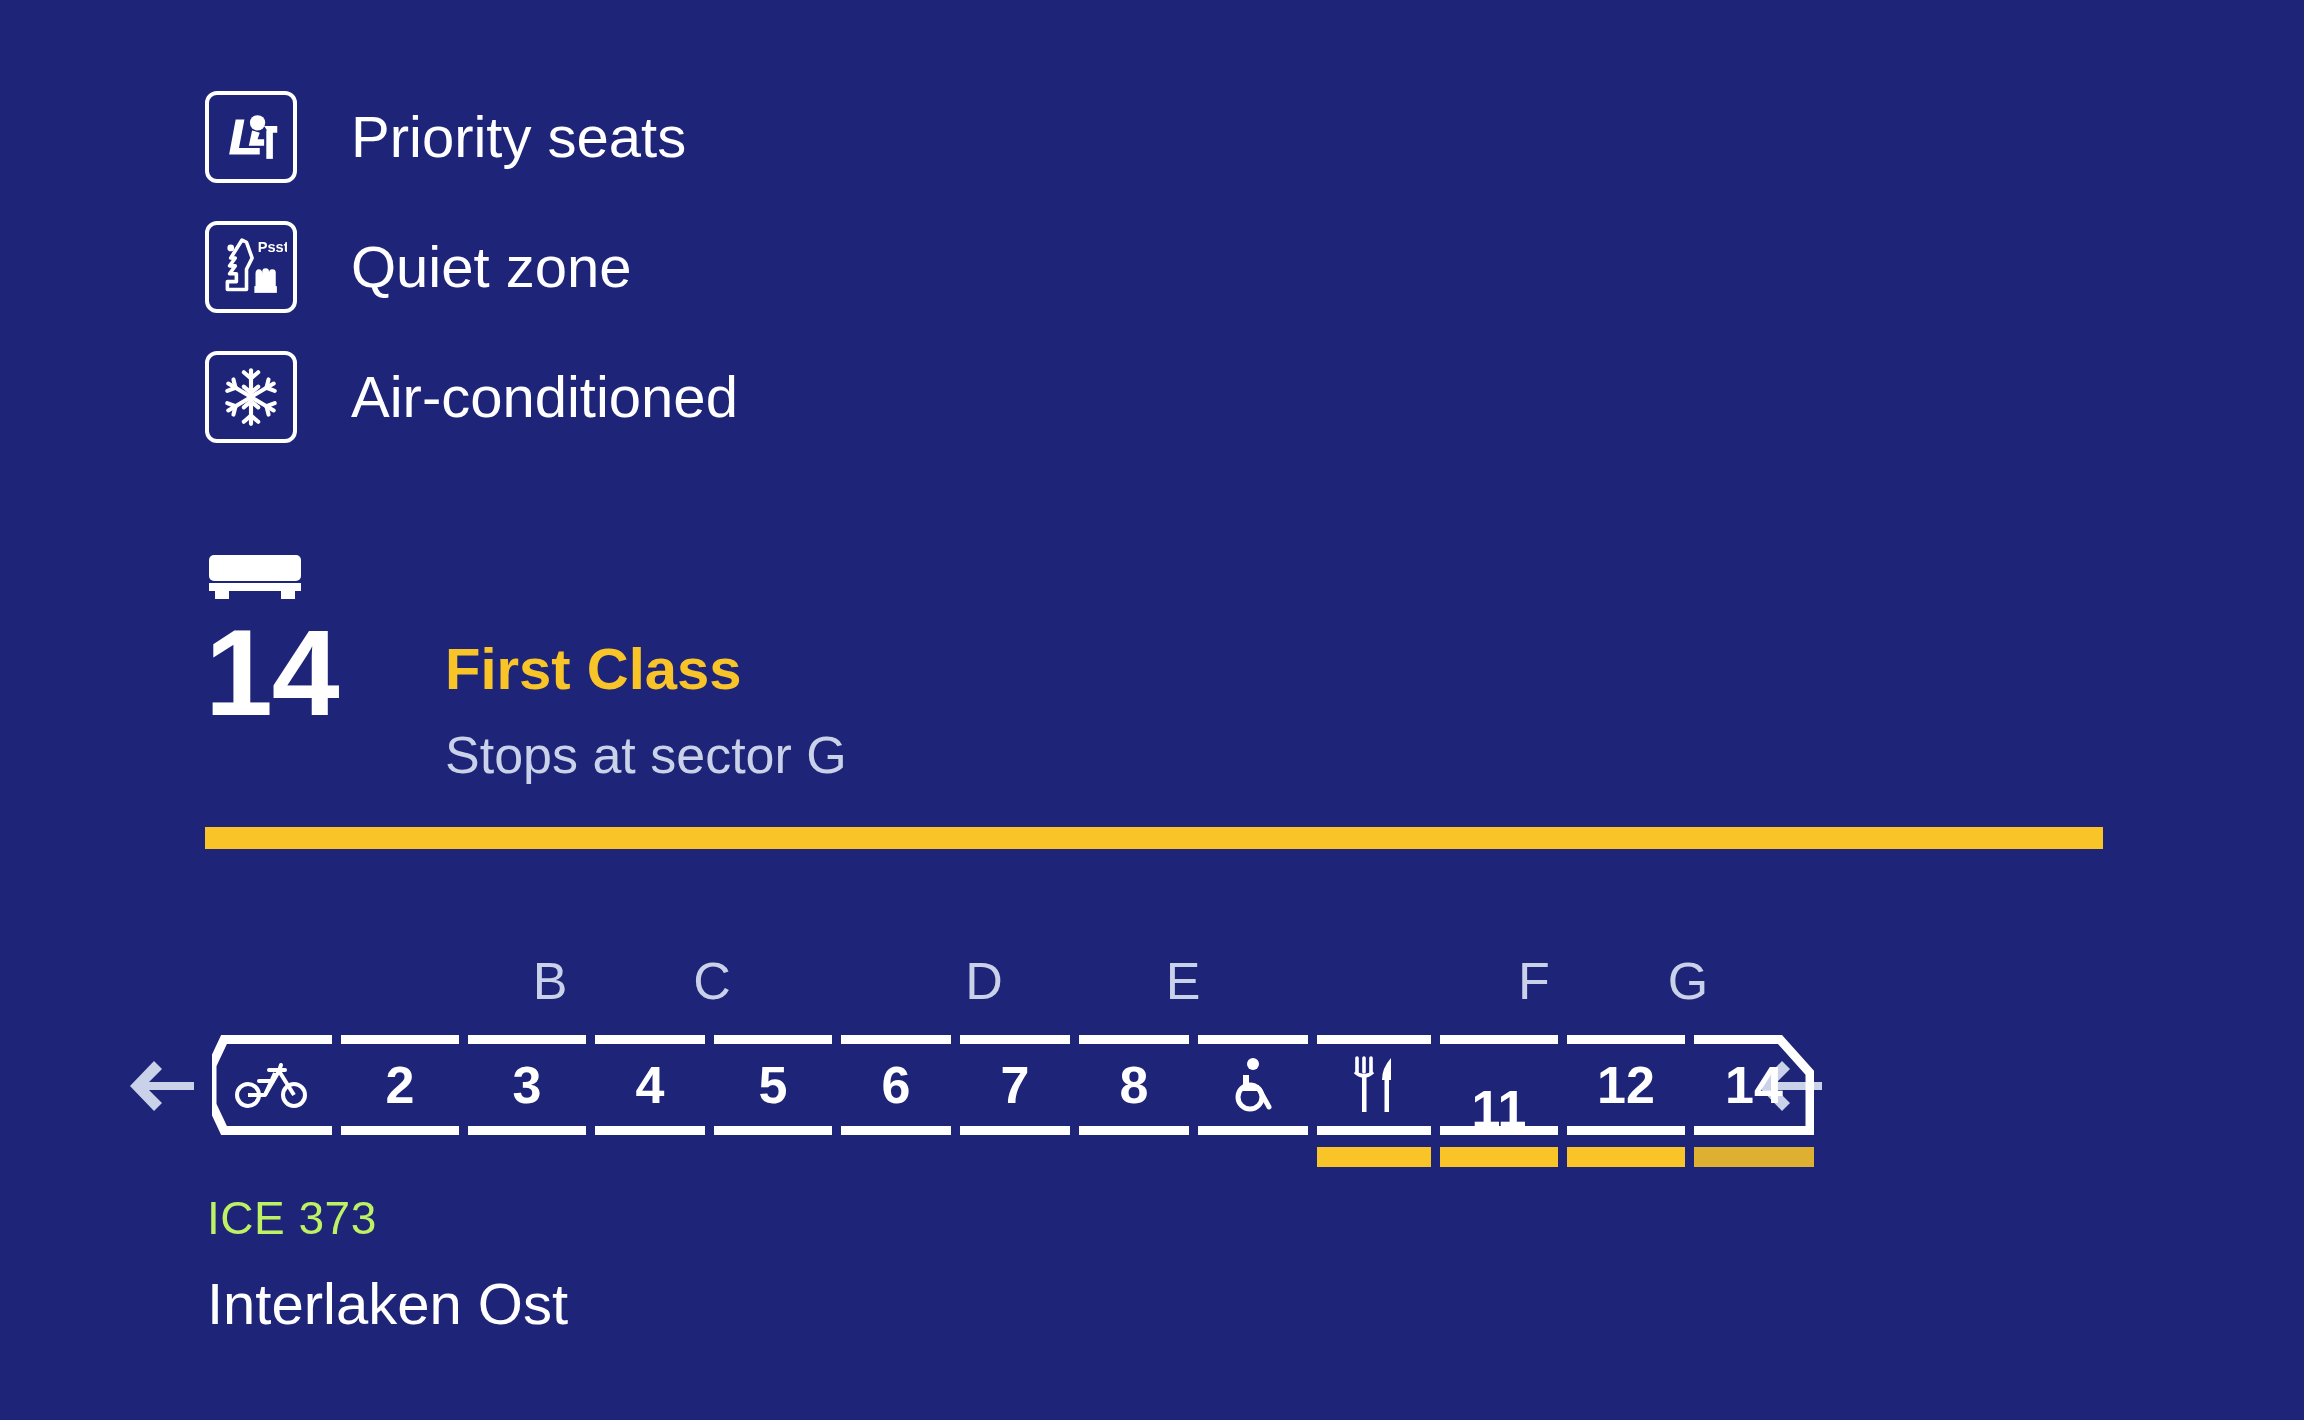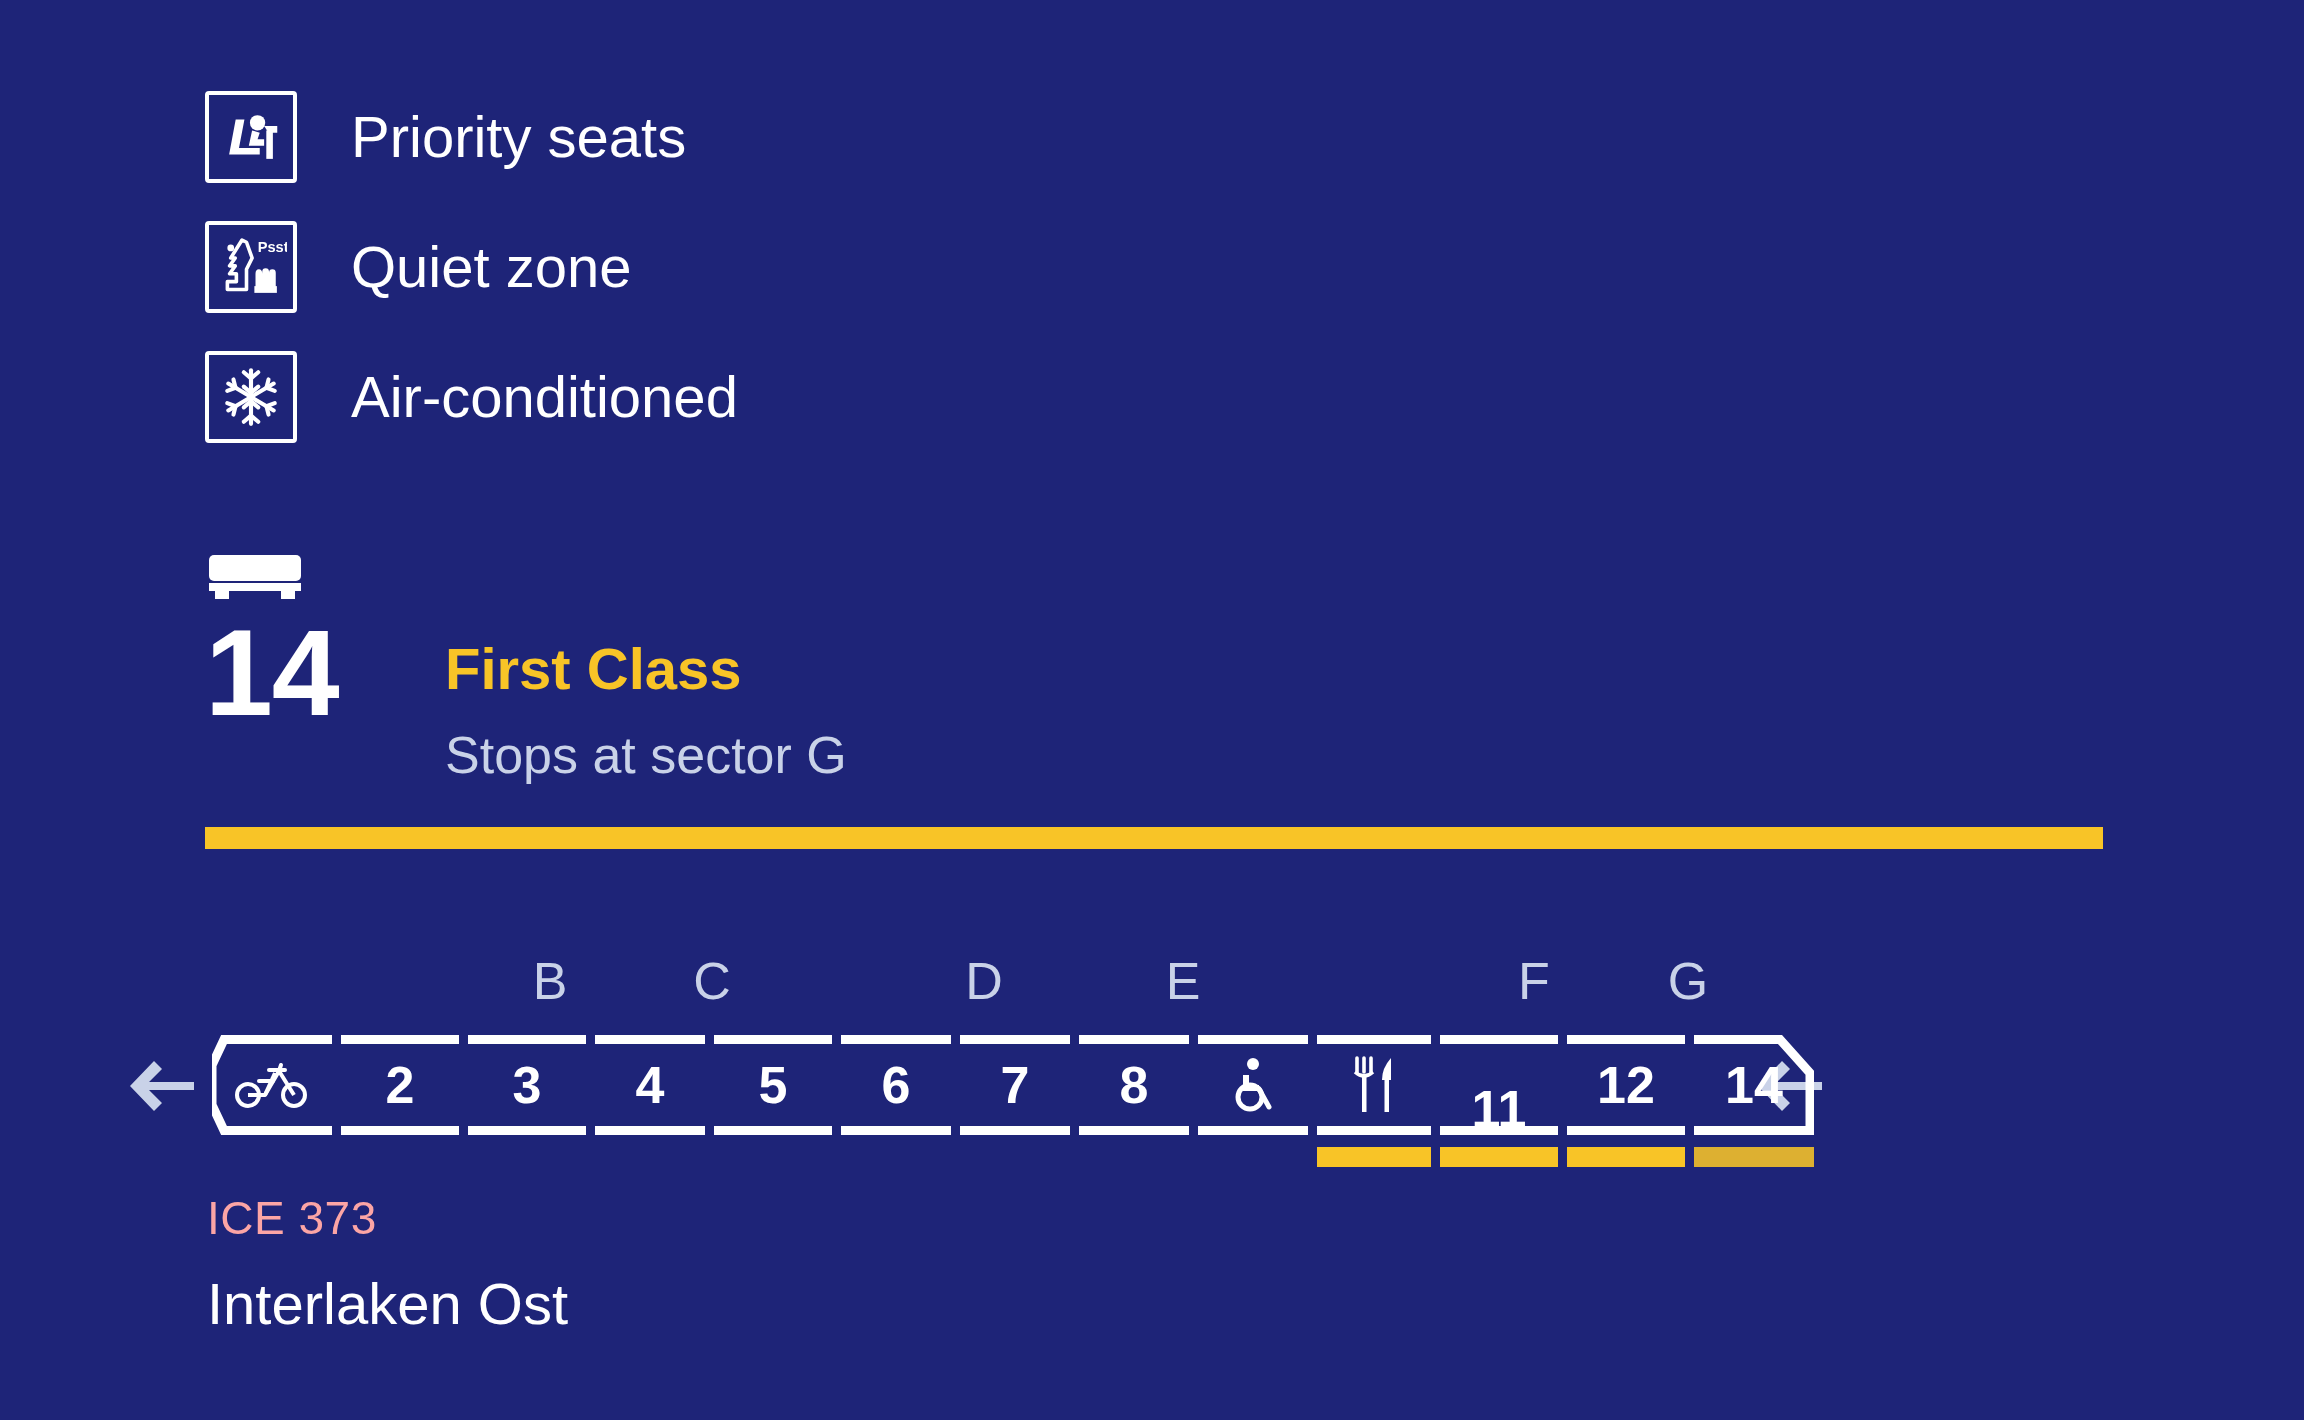--- a/index.html
+++ b/index.html
@@ -26,21 +26,21 @@
   .amenity-row {
     display: flex;
     align-items: center;
     height: 98px;
     margin-bottom: 32px;
   }
   .amenity-icon-box {
     width: 92px;
     height: 92px;
     border: 4px solid #ffffff;
-    border-radius: 4px;
+    border-radius: 12px;
     box-sizing: border-box;
     display: flex;
     align-items: center;
     justify-content: center;
     flex: none;
   }
   .amenity-label {
     margin-left: 54px;
     font-size: 58px;
     line-height: 1;
@@ -216,21 +216,21 @@
     height: 20px;
     background: #f8c427;
   }
 
   
   #train-id {
     position: absolute;
     left: 207px;
     top: 1195px;
     font-size: 46px;
-    color: #fca5a5;
+    color: #bef264;
     line-height: 1;
     letter-spacing: 0.5px;
   }
   #destination {
     position: absolute;
     left: 207px;
     top: 1275px;
     font-size: 58px;
     color: #ffffff;
     line-height: 1;

